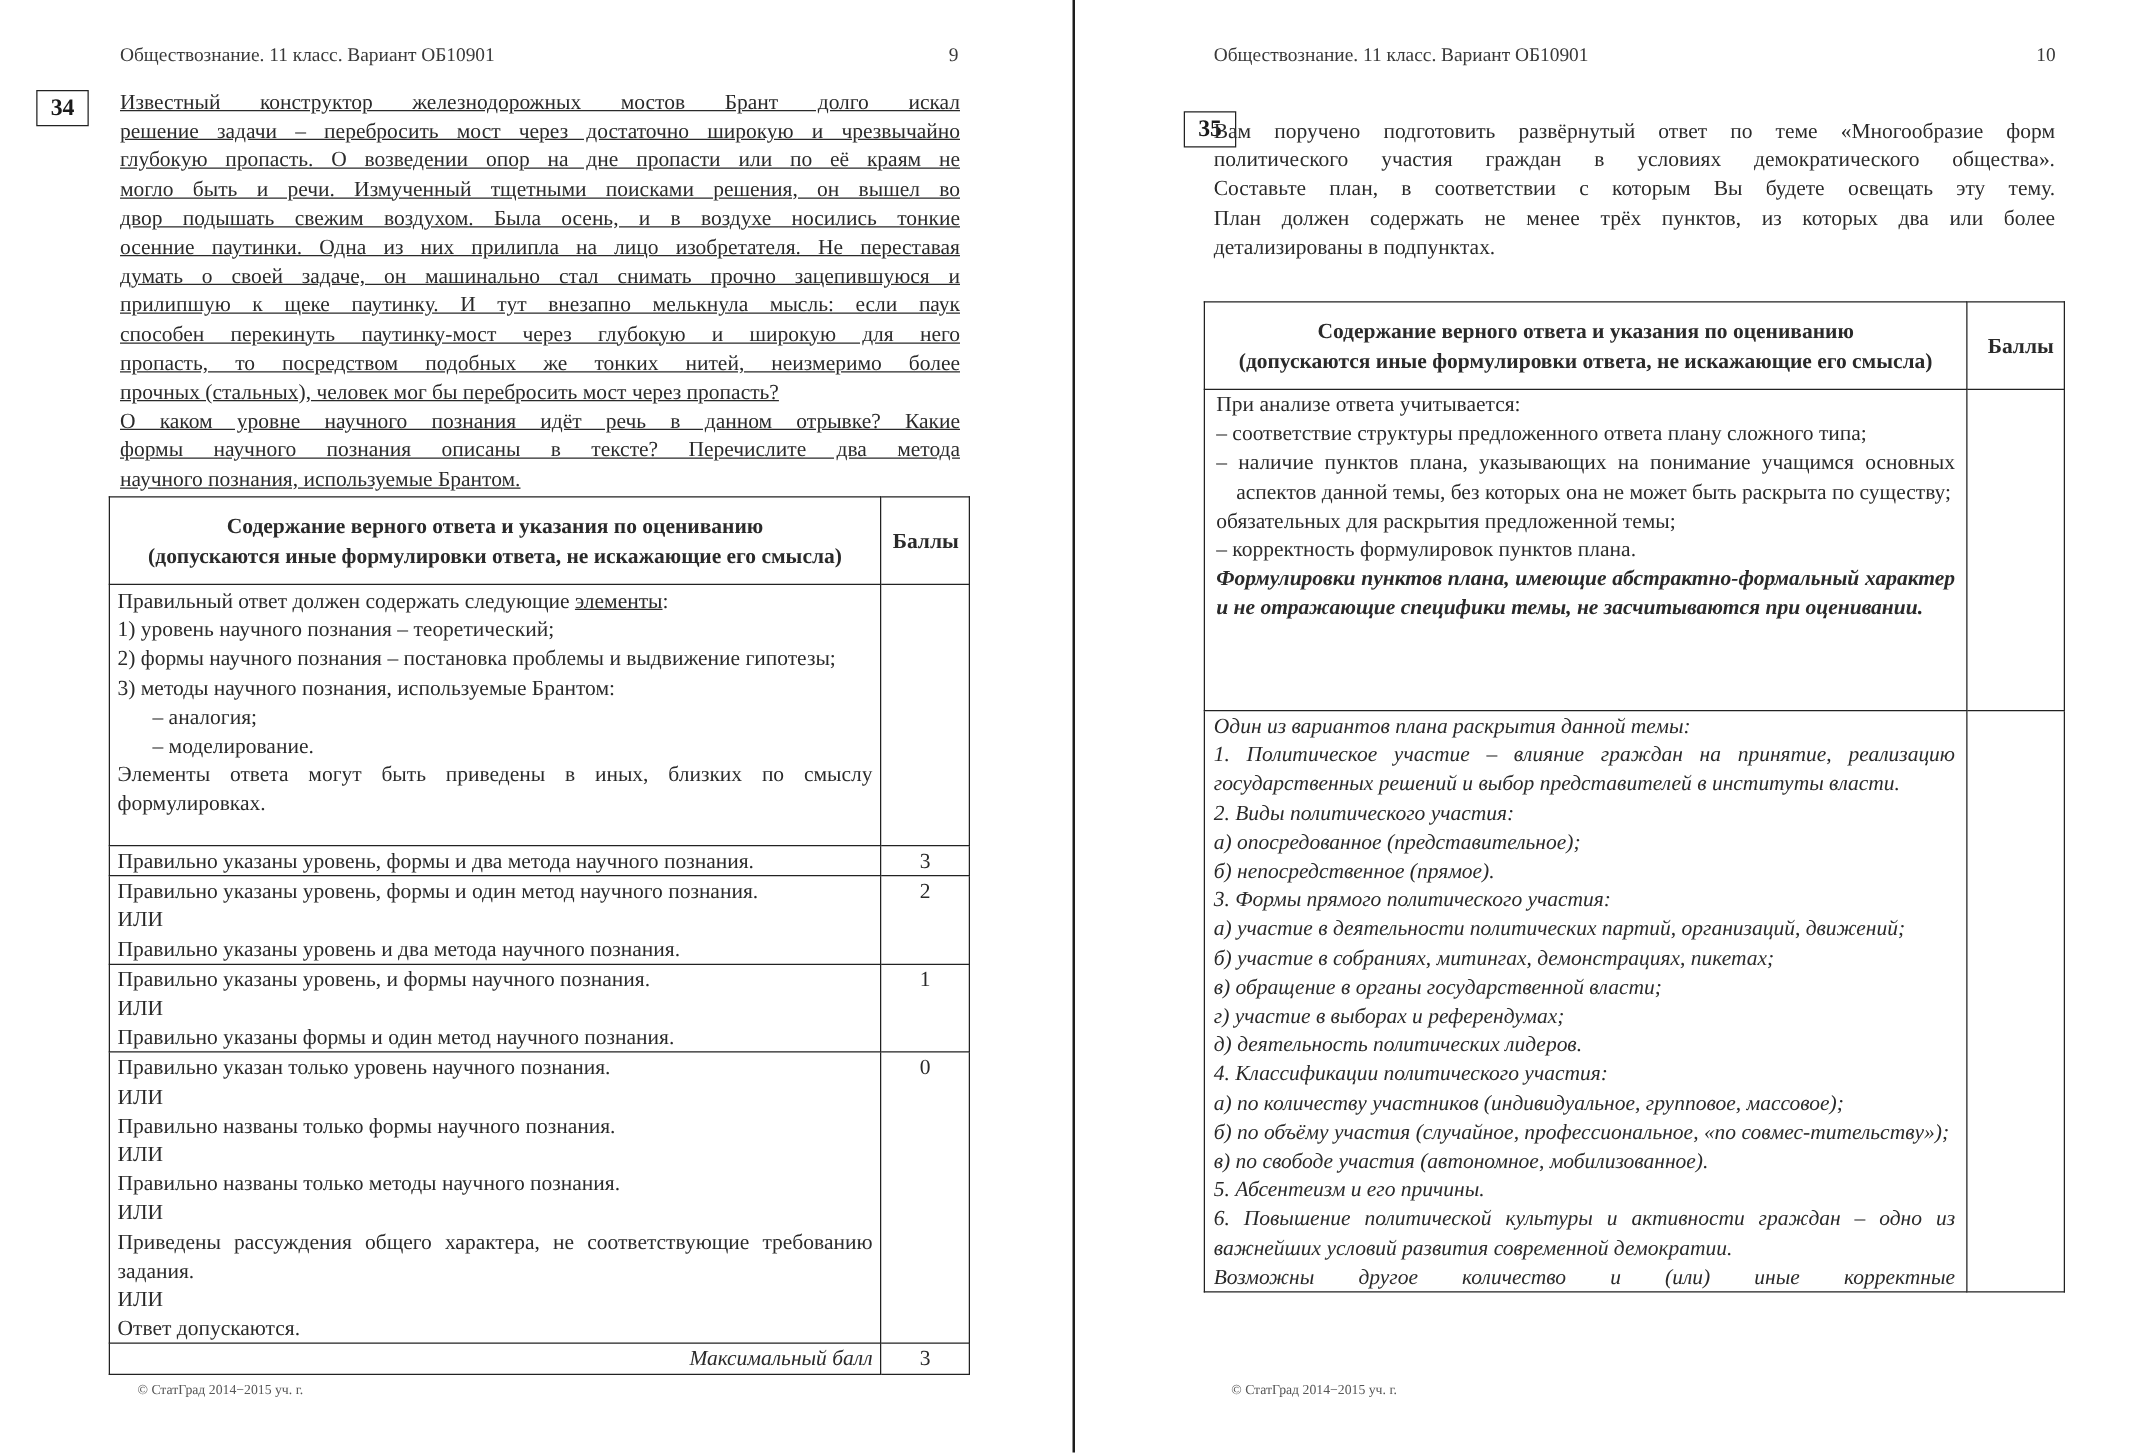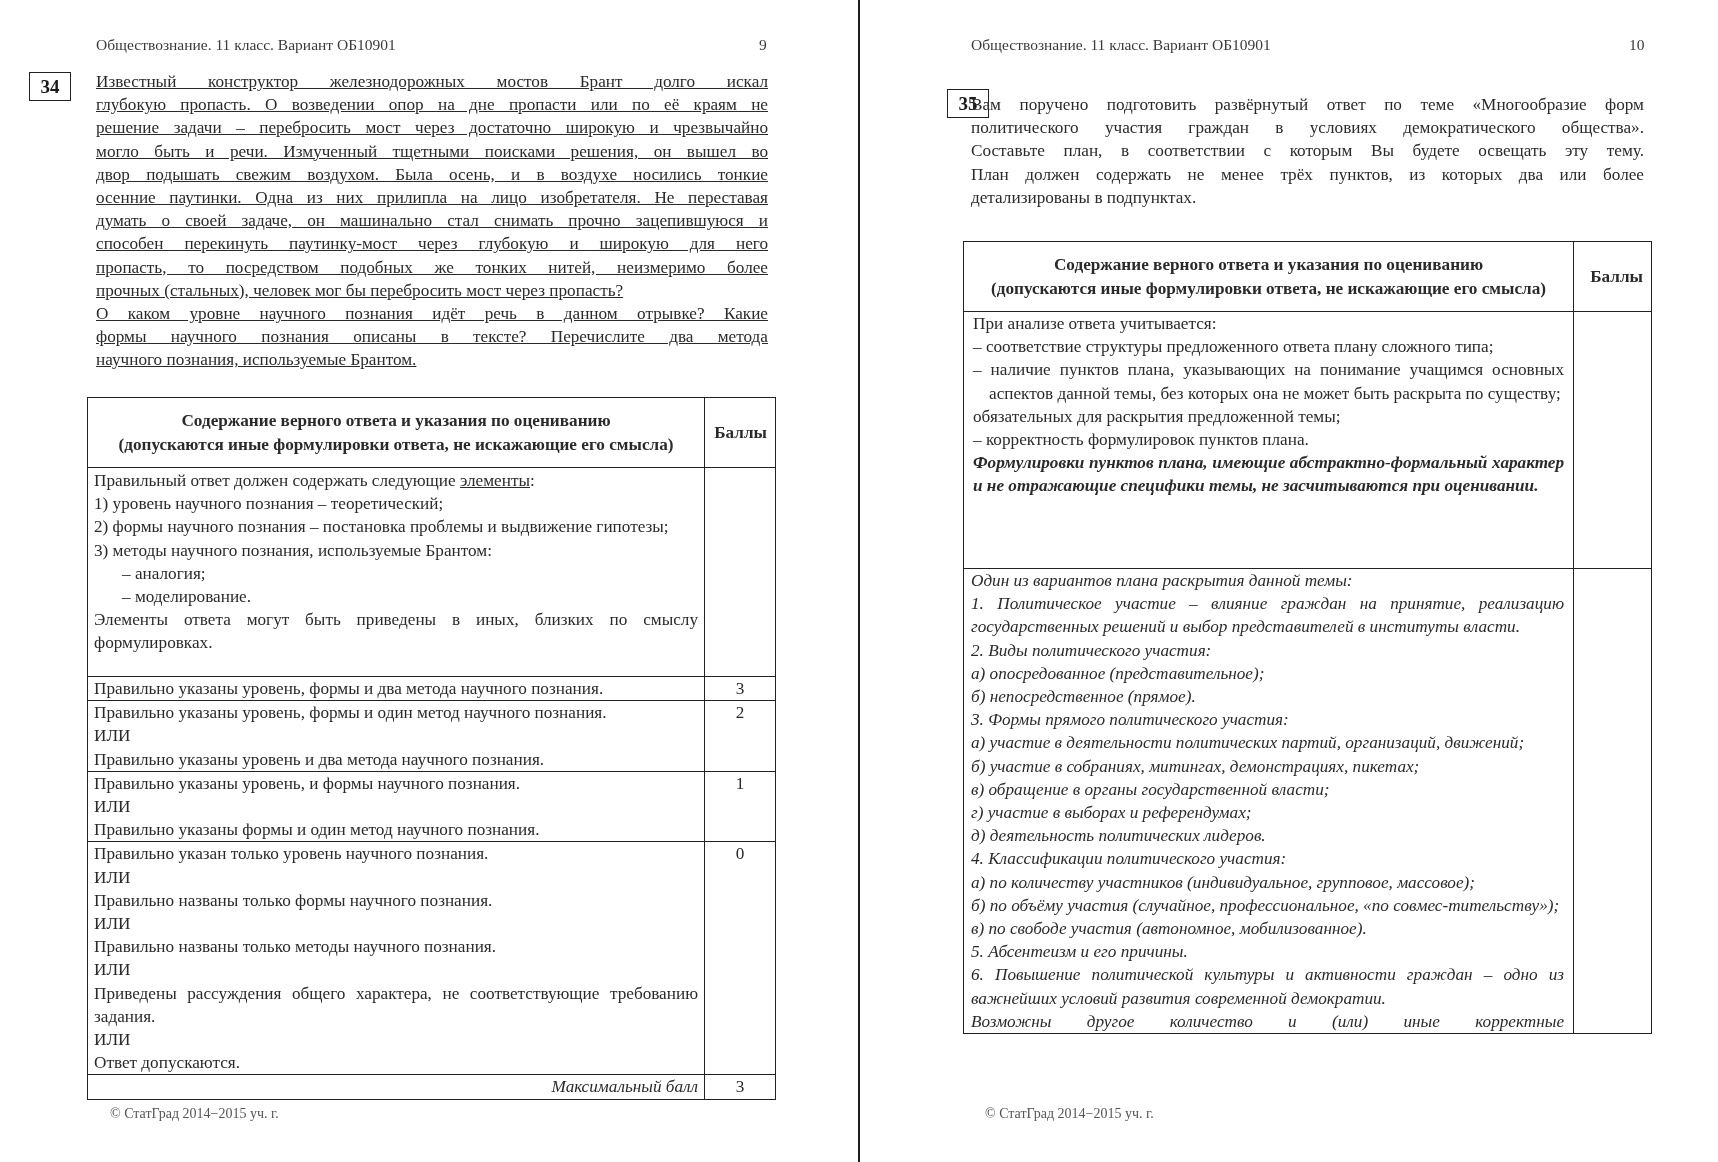--- a/index.html
+++ b/index.html
@@ -10,21 +10,21 @@
     }
     .page { position: absolute; top: 0; height: 878px; }
     #page-left { left: 0; width: 859px; }
     #page-right { left: 861px; width: 857px; }
     .divider { position: absolute; left: 858px; top: 0; width: 2px; height: 1162px; background: #1c1c1c; }
 
     .running-head {
       position: absolute; top: 36px; font-size: 15.5px; color: #3a3a3a; white-space: nowrap;
     }
     .page-num { position: absolute; top: 36px; font-size: 15.5px; color: #3a3a3a; }
-    .footer { position: absolute; font-size: 14px; color: #555; white-space: nowrap; }
+    .footer { position: absolute; font-size: 11px; color: #555; white-space: nowrap; }
 
     .qnum {
       position: absolute; width: 40px; height: 27px; border: 1.5px solid #222;
       font-weight: bold; font-size: 19px; text-align: center; line-height: 27px; color: #1a1a1a;
       box-sizing: content-box;
     }
 
     .body-text {
       position: absolute; font-size: 17.2px; line-height: 23.2px; text-align: justify; color: #2a2a2a;
     }
@@ -57,26 +57,27 @@
 <div class="divider"></div>
 
 <div class="page" id="page-left">
   <div class="running-head" style="left:96px;">Обществознание. 11 класс. Вариант ОБ10901</div>
   <div class="page-num" style="left:759px;">9</div>
 
   <div class="qnum" style="left:29px; top:72px;">34</div>
 
   <div class="body-text" style="left:96px; top:70px; width:672px;text-decoration:underline;" id="left-qtext">
       <p class="justify-line">Известный конструктор железнодорожных мостов Брант долго искал</p>
+      <p class="justify-line">решение задачи – перебросить мост через достаточно широкую и чрезвычайно</p>
       <p class="justify-line">глубокую пропасть. О возведении опор на дне пропасти или по её краям не</p>
-      <p class="justify-line">решение задачи – перебросить мост через достаточно широкую и чрезвычайно</p>
       <p class="justify-line">могло быть и речи. Измученный тщетными поисками решения, он вышел во</p>
       <p class="justify-line">двор подышать свежим воздухом. Была осень, и в воздухе носились тонкие</p>
       <p class="justify-line">осенние паутинки. Одна из них прилипла на лицо изобретателя. Не переставая</p>
       <p class="justify-line">думать о своей задаче, он машинально стал снимать прочно зацепившуюся и</p>
+      <p class="justify-line">прилипшую к щеке паутинку. И тут внезапно мелькнула мысль: если паук</p>
       <p class="justify-line">способен перекинуть паутинку-мост через глубокую и широкую для него</p>
       <p class="justify-line">пропасть, то посредством подобных же тонких нитей, неизмеримо более</p>
       <p>прочных (стальных), человек мог бы перебросить мост через пропасть?</p>
       <p class="justify-line">О каком уровне научного познания идёт речь в данном отрывке? Какие</p>
       <p class="justify-line">формы научного познания описаны в тексте? Перечислите два метода</p>
       <p>научного познания, используемые Брантом.</p>
     </div>
 
   <table class="grading" style="left:87px; top:397px; width:689px;">
     <colgroup>

